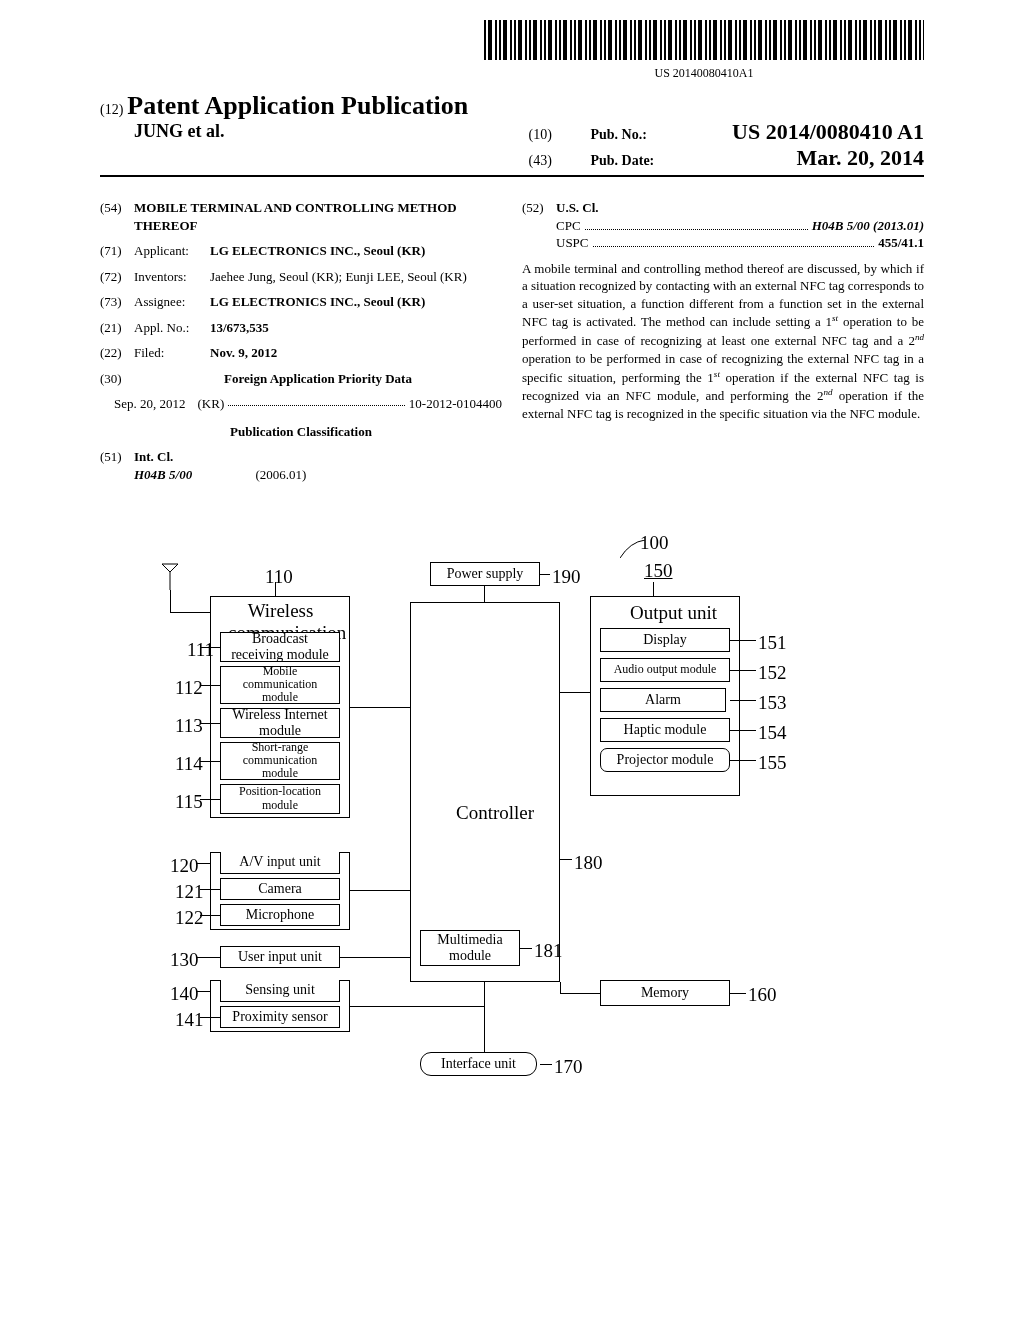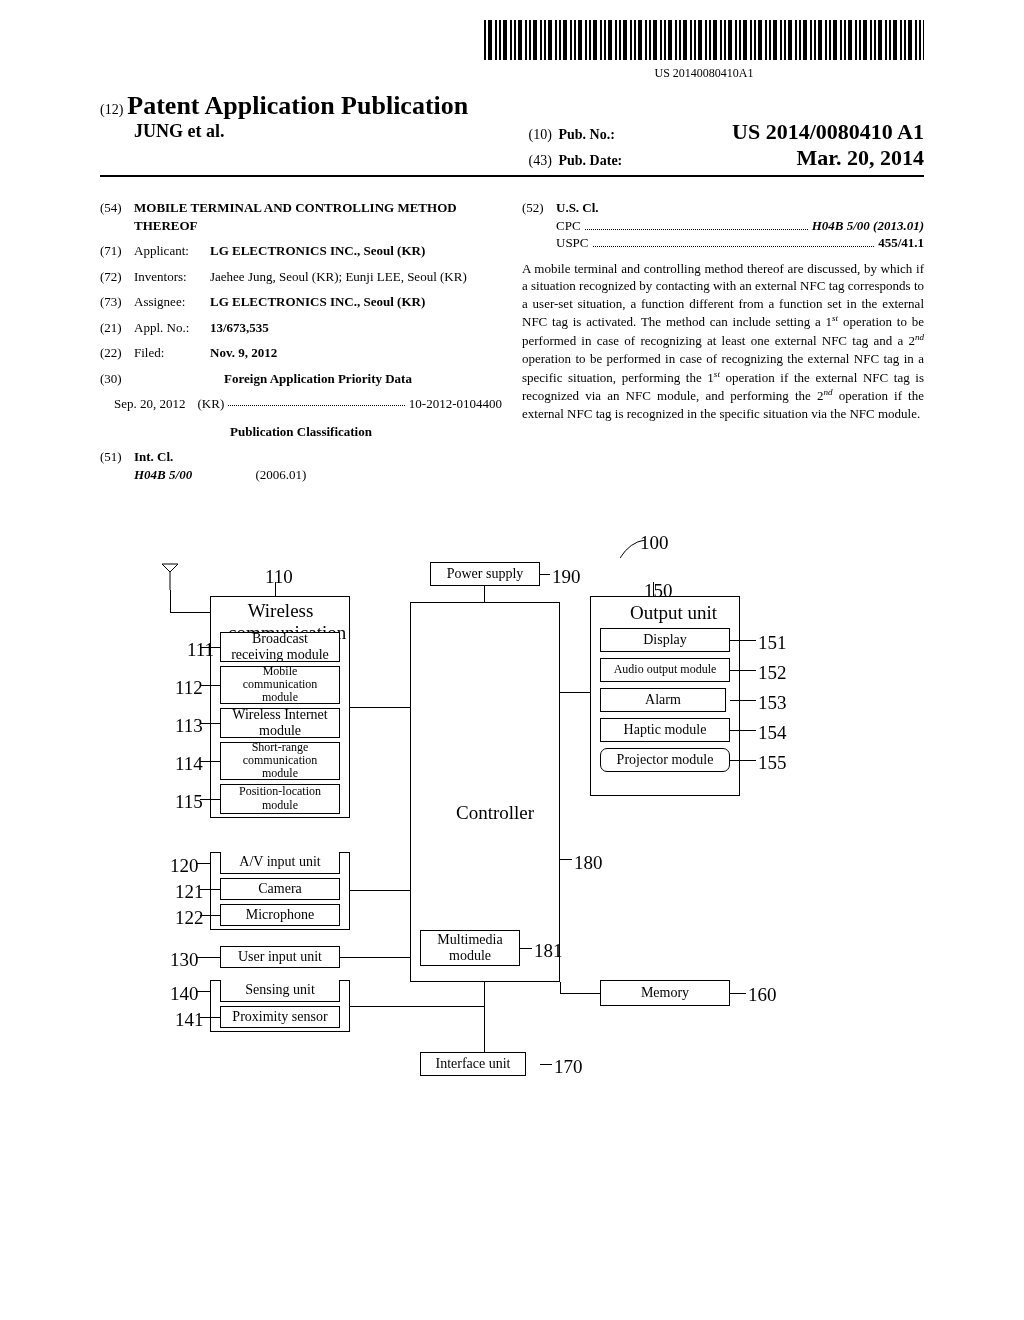--- a/index.html
+++ b/index.html
@@ -54,20 +54,21 @@
     font-weight: bold;
   }
   .authors {
     font-size: 18px;
     font-weight: bold;
   }
   .pub-row {
     display: flex;
     align-items: baseline;
     font-size: 14px;
+    gap: 32px;
   }
   .pub-row .lbl-num {
     width: 30px;
   }
   .pub-row .lbl {
     flex: 0 0 auto;
   }
   .pub-row .val-big {
     font-size: 22px;
     font-weight: bold;
@@ -334,21 +335,21 @@
 
     <div class="dbox" style="left:310px; top:70px; width:150px; height:380px; align-items:flex-start; padding-top:200px;"></div>
     <div class="dlabel" style="left:356px; top:270px;">Controller</div>
     <div class="dlabel" style="left:474px; top:320px;">180</div>
     <div class="dline" style="left:460px; top:327px; width:12px; height:1px;"></div>
 
     <div class="dbox" style="left:320px; top:398px; width:100px; height:36px;">Multimedia module</div>
     <div class="dlabel" style="left:434px; top:408px;">181</div>
     <div class="dline" style="left:420px; top:416px; width:12px; height:1px;"></div>
 
-    <div class="dlabel" style="left:544px; top:48px;text-decoration:underline;">150</div>
+    <div class="dlabel" style="left:544px; top:28px;text-decoration:underline;">150</div>
     <div class="dline" style="left:553px; top:50px; width:1px; height:14px;"></div>
     <div class="dbox" style="left:490px; top:64px; width:150px; height:200px;"></div>
     <div class="dlabel" style="left:530px; top:70px;">Output unit</div>
 
     <div class="dbox" style="left:500px; top:96px; width:130px; height:24px;">Display</div>
     <div class="dlabel" style="left:658px; top:100px;">151</div>
     <div class="dline" style="left:630px; top:108px; width:26px; height:1px;"></div>
 
     <div class="dbox" style="left:500px; top:126px; width:130px; height:24px; font-size:12px;">Audio output module</div>
     <div class="dlabel" style="left:658px; top:130px;">152</div>
@@ -363,21 +364,21 @@
     <div class="dline" style="left:630px; top:198px; width:26px; height:1px;"></div>
 
     <div class="dbox" style="left:500px; top:216px; width:130px; height:24px;border-radius:7px;">Projector module</div>
     <div class="dlabel" style="left:658px; top:220px;">155</div>
     <div class="dline" style="left:630px; top:228px; width:26px; height:1px;"></div>
 
     <div class="dbox" style="left:500px; top:448px; width:130px; height:26px;">Memory</div>
     <div class="dlabel" style="left:648px; top:452px;">160</div>
     <div class="dline" style="left:630px; top:461px; width:16px; height:1px;"></div>
 
-    <div class="dbox" style="left:320px; top:520px; width:106px; height:24px;">Interface unit</div>
+    <div class="dbox" style="left:320px; top:520px; width:117px; height:24px;border-radius:11px;">Interface unit</div>
     <div class="dlabel" style="left:454px; top:524px;">170</div>
     <div class="dline" style="left:440px; top:532px; width:12px; height:1px;"></div>
     <div class="dline" style="left:384px; top:450px; width:1px; height:70px;"></div>
 
     <div class="dline" style="left:250px; top:175px; width:60px; height:1px;"></div>
     <div class="dline" style="left:250px; top:358px; width:60px; height:1px;"></div>
     <div class="dline" style="left:240px; top:425px; width:70px; height:1px;"></div>
     <div class="dline" style="left:250px; top:474px; width:134px; height:1px;"></div>
     <div class="dline" style="left:384px; top:450px; width:1px; height:24px;"></div>
 

